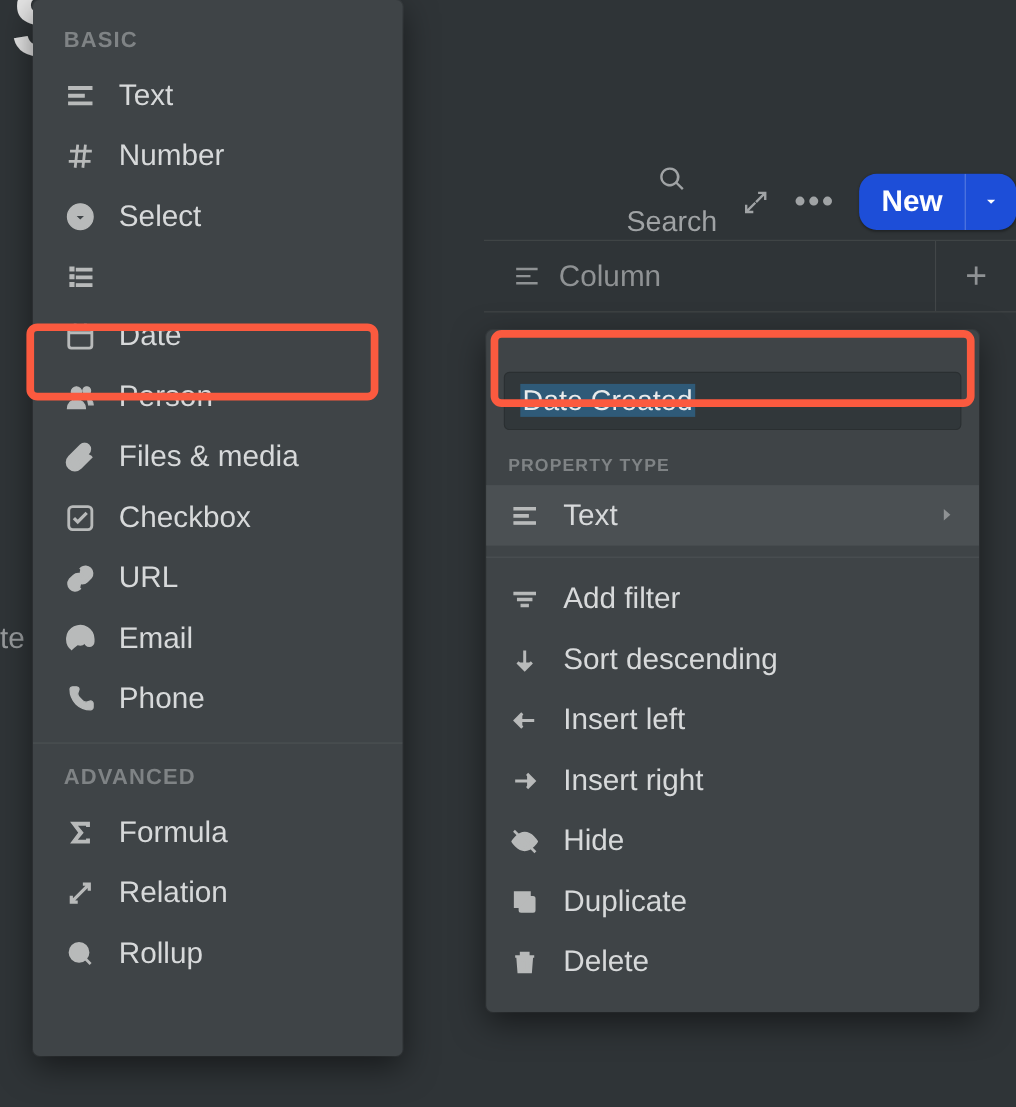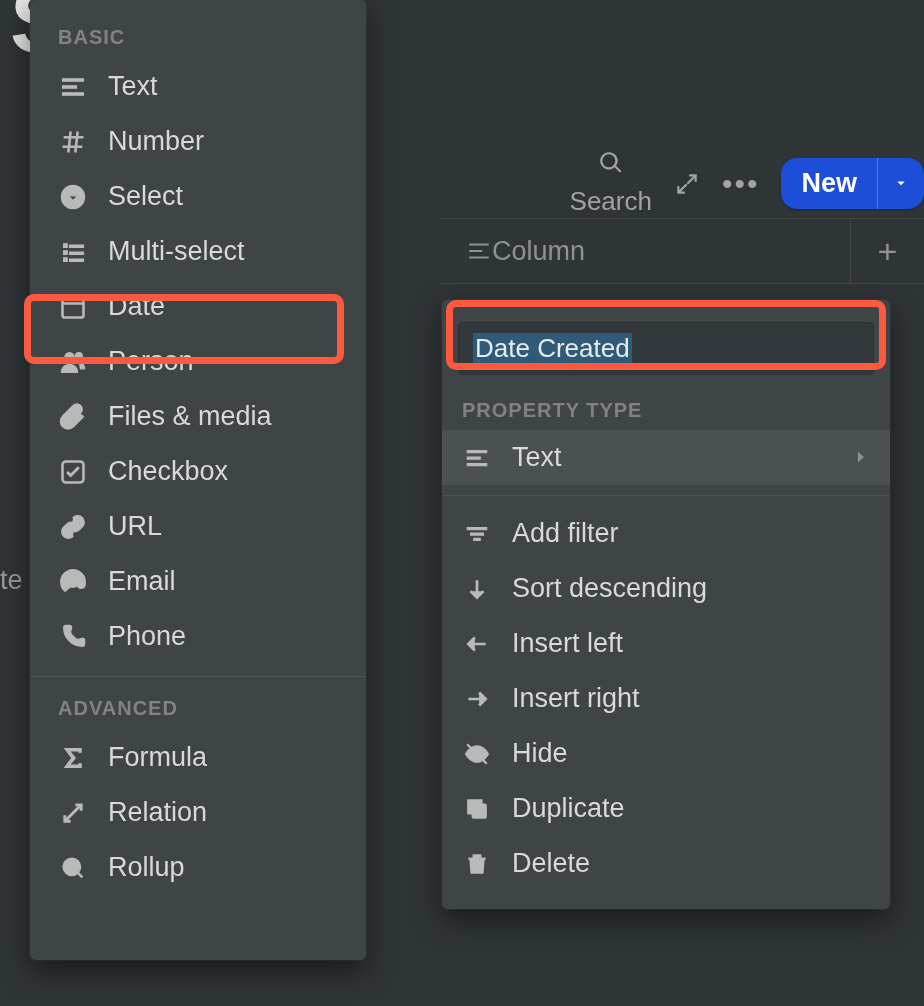--- a/index.html
+++ b/index.html
@@ -40,21 +40,21 @@
   .new-btn .caret { padding:10px 14px; border-left:1px solid rgba(255,255,255,.25); }
   .col-header {
     position:absolute;
     top:218px; left:440px; right:0;
     height:66px;
     border-top:1px solid #424648;
     border-bottom:1px solid #424648;
     display:flex; align-items:center;
   }
   .col-header .col {
-    flex:1; display:flex; align-items:center; gap:0;
+    flex:1; display:flex; align-items:center; gap:16px;
     padding-left:26px; font-size:27px; color:#8f9294;
     cursor:pointer;
   }
   .col-header .add {
     width:74px; display:flex; align-items:center; justify-content:center;
     border-left:1px solid #424648; height:100%;
     color:#8f9294; font-size:34px; cursor:pointer;
   }
   .side-text {
     position:absolute; left:0; top:565px;
@@ -91,36 +91,36 @@
   .col-menu {
     position:absolute;
     left:442px; top:300px;
     width:448px;
     background:#3f4447;
     border-radius:6px;
     box-shadow: 0 10px 30px rgba(0,0,0,.5), 0 0 0 1px rgba(255,255,255,.05);
     padding:14px 0 18px;
   }
   .col-menu .name-input {
-    margin:8px 16px 14px;
+    margin:24px 16px 14px;
     width:calc(100% - 32px);
     background:#31373a;
     border:1px solid #2a2f31;
     border-radius:5px;
     padding:10px 14px;
     font-size:26px;
     color:#e9ebec;
   }
   .col-menu .name-input span.sel {
     background:#2f5a78;
     padding:0 2px;
   }
   .col-menu-section-label {
     padding:10px 20px 8px;
-    font-size:20px; font-weight:700; letter-spacing:1px;
+    font-size:16px; font-weight:700; letter-spacing:1px;
     color:#7f8385;
   }
   .col-menu-item {
     display:flex; align-items:center;
     gap:20px;
     padding:12px 20px;
     font-size:27px; color:#d7d9da;
     cursor:pointer;
   }
   .col-menu-item.hover { background:#4b5053; }
@@ -206,21 +206,20 @@
         </svg>
       </span>
     <span>Select</span>
   </div>
   <div class="menu-item">
     <span class="ic">
         <svg viewBox="0 0 24 24">
           <path d="M4 5h3v3H4zM4 11h3v3H4zM4 17h3v3H4zM9 6h12v2H9zM9 12h12v2H9zM9 18h12v2H9z"></path>
         </svg>
       </span>
-    <span>Multi-select</span>
   </div>
   <div class="menu-item">
     <span class="ic">
         <svg viewBox="0 0 24 24">
           <rect x="3" y="4" width="18" height="17" rx="2" fill="none" stroke-width="2.2"></rect>
           <path d="M3 9h18M8 2v4M16 2v4" stroke-width="2.2" fill="none"></path>
         </svg>
       </span>
     <span>Date</span>
   </div>

